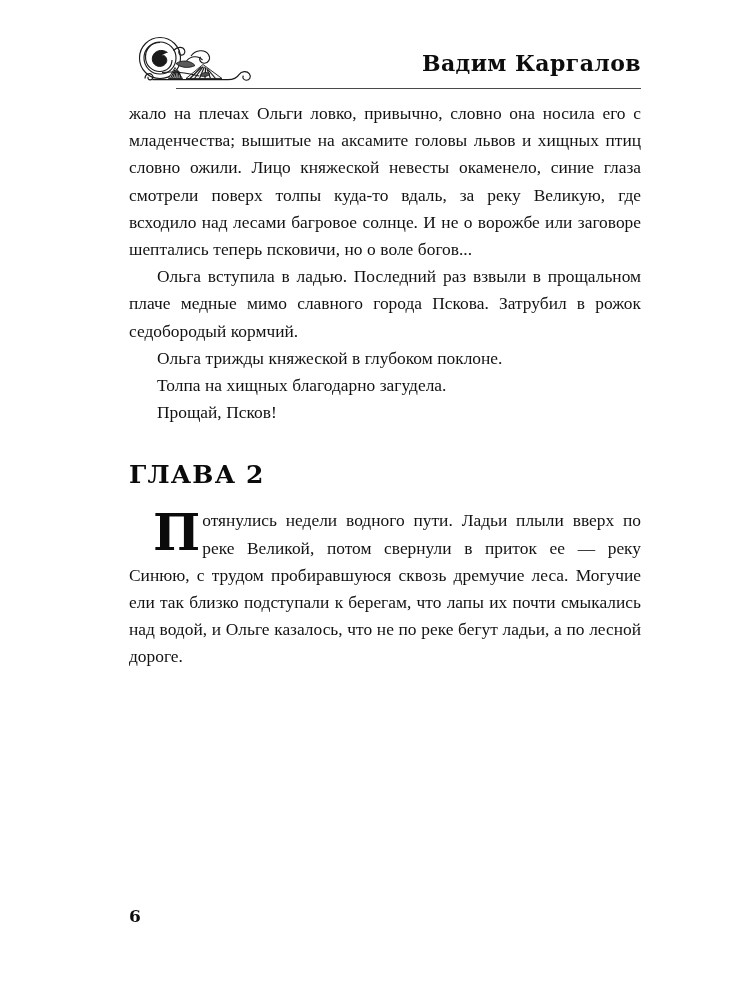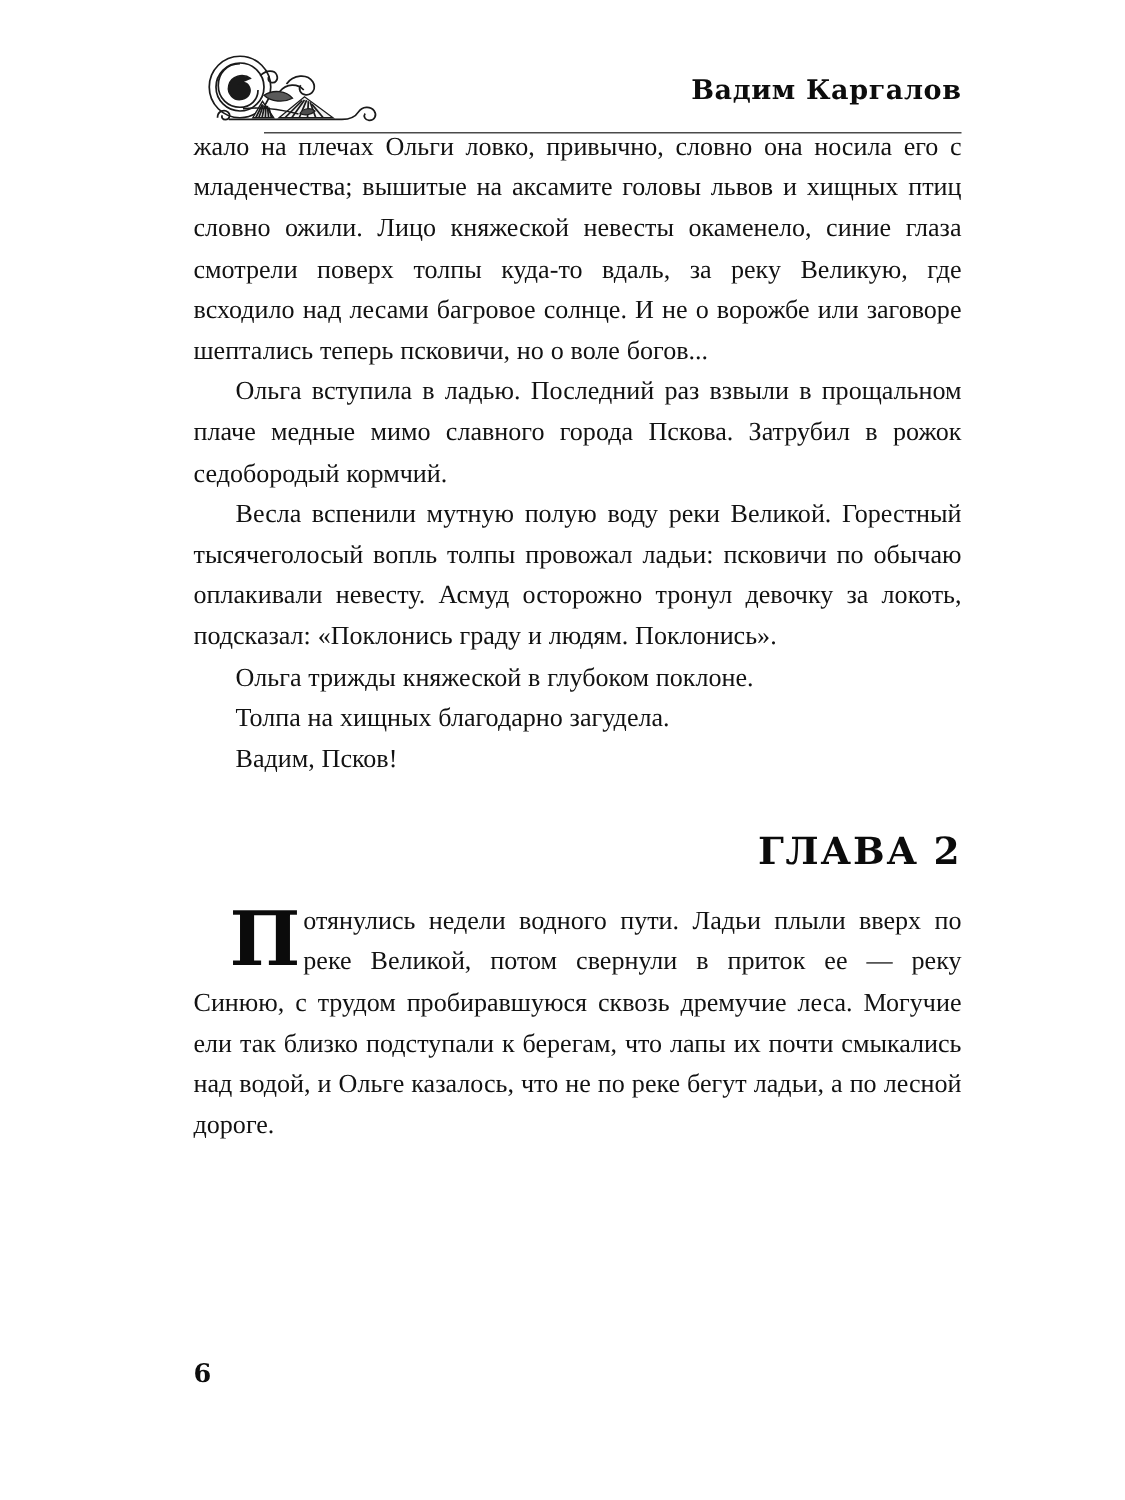--- a/index.html
+++ b/index.html
@@ -38,39 +38,39 @@
     top: 0px;
     width: 152px;
     height: 52px;
   }
   .head-author {
     position: absolute;
     right: 0px;
     top: 16px;
     font-family: "DejaVu Serif", "Liberation Serif", serif;
     font-weight: bold;
-    font-size: 18px;
+    font-size: 22px;
     letter-spacing: 0.4px;
     color: #0d0d0d;
     white-space: nowrap;
   }
   .head-rule {
     position: absolute;
     left: 47px;
     top: 53.5px;
     width: 465px;
     height: 1.5px;
     background: #4a4a4a;
   }
 
   
   .textblock {
     position: absolute;
     left: 129px;
-    top: 84px;
+    top: 100px;
     width: 512px;
   }
   p.para {
     margin: 0;
     font-size: 17.4px;
     line-height: 27.2px;
     text-align: justify;
     text-indent: 28px;
     color: #121212;
     -webkit-hyphens: none;
@@ -79,21 +79,21 @@
   }
   p.para.first {
     text-indent: 0;
   }
 
   
   .chapter-heading {
     margin: 0;
     padding-top: 34px;
     padding-bottom: 18px;
-    text-align: right;
+    text-align: left;
     font-family: "DejaVu Serif", "Liberation Serif", serif;
     font-weight: bold;
     font-size: 25px;
     letter-spacing: 1.2px;
     color: #0b0b0b;
   }
 
   
   p.para.dropcap-para {
     text-indent: 0;
@@ -174,24 +174,23 @@
 
     <div class="head-author">Вадим Каргалов</div>
 
     <div class="head-rule"></div>
   </div>
 
   <div class="textblock">
 
     <p class="para first">жало на плечах Ольги ловко, привычно, словно она носила его с младенчества; вышитые на аксамите головы львов и хищных птиц словно ожили. Лицо княжеской невесты окаменело, синие глаза смотрели поверх толпы куда-то вдаль, за реку Великую, где всходило над лесами багровое солнце. И не о ворожбе или заговоре шептались теперь псковичи, но о воле богов...</p>
     <p class="para">Ольга вступила в ладью. Последний раз взвыли в прощальном плаче медные мимо славного города Пскова. Затрубил в рожок седобородый кормчий.</p>
-    <p class="para">Весла вспенили мутную полую воду реки Великой. Горестный тысячеголосый вопль толпы провожал ладьи: псковичи по обычаю оплакивали невесту. Асмуд осторожно тронул девочку за локоть, подсказал: «Поклонись граду и людям. Поклонись».</p>
     <p class="para">Ольга трижды княжеской в глубоком поклоне.</p>
     <p class="para">Толпа на хищных благодарно загудела.</p>
-    <p class="para">Вадим, Псков!</p>
+    <p class="para">Прощай, Псков!</p>
 
     <h2 class="chapter-heading">ГЛАВА 2</h2>
 
     <p class="para dropcap-para"><span class="dropcap">П</span><span>отянулись недели водного пути. Ладьи плыли вверх по реке Великой, потом свернули в приток ее — реку Синюю, с трудом пробиравшуюся сквозь дремучие леса. Могучие ели так близко подступали к берегам, что лапы их почти смыкались над водой, и Ольге казалось, что не по реке бегут ладьи, а по лесной дороге.</span></p>
 
 
   </div>
 
   <div class="folio">6</div>
 

